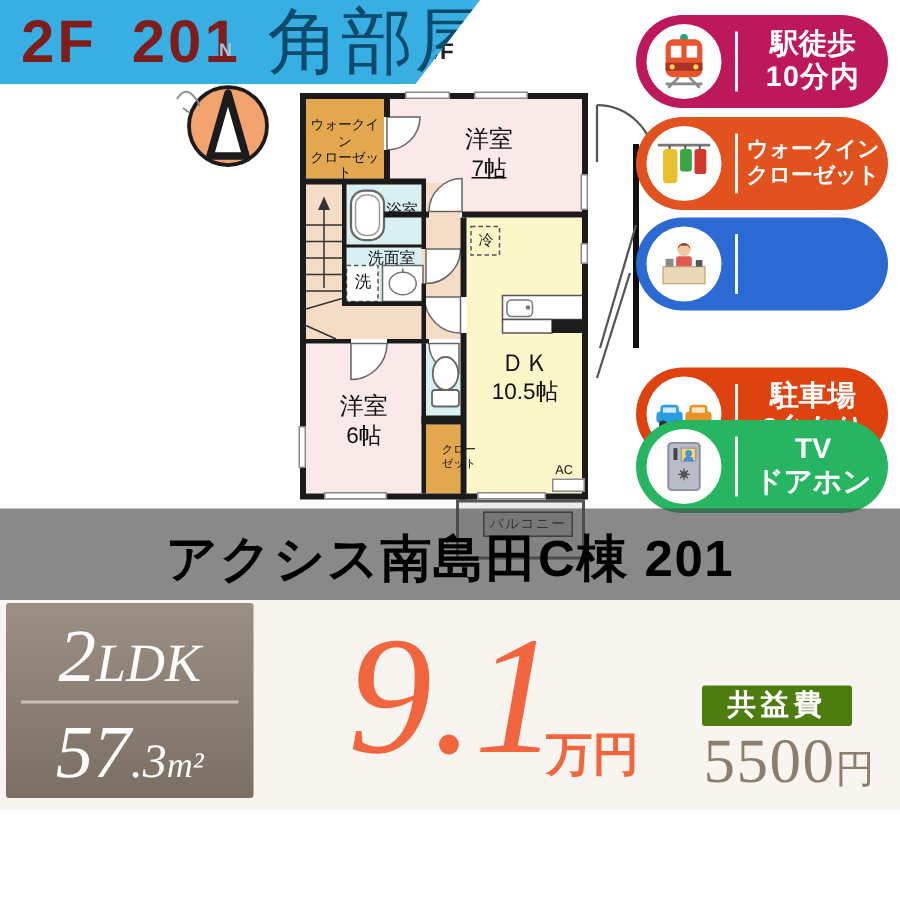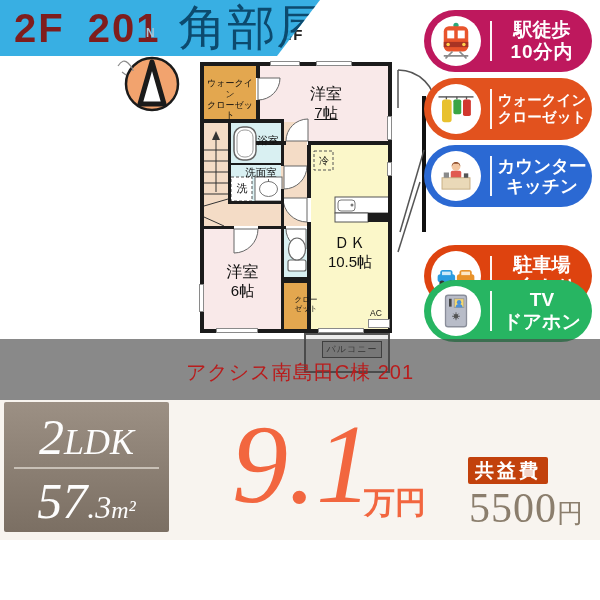--- a/index.html
+++ b/index.html
@@ -37,41 +37,41 @@
   .pill-sep{position:absolute;left:66px;top:11px;width:2px;height:40px;background:rgba(255,255,255,0.95);}
   .pill-text{position:absolute;left:72px;width:92px;text-align:center;color:#ffffff;
     font-weight:bold;line-height:1.15;}
   .pill-text .l{display:block;font-size:19px;}
   #pill-1{top:10px;} #pill-2{top:78px;} #pill-3{top:145px;} #pill-4{top:209px;margin-top:36px;} #pill-5{top:280px;}
   #pill-2 .l{font-size:14.5px;} #pill-3 .l{font-size:17.5px;} #pill-1 .l2{letter-spacing:1px;}
 
   
   #title-bar{left:0;top:339px;width:600px;height:61px;z-index:15;background:rgba(70,70,70,0.64);
     display:flex;align-items:center;justify-content:center;}
-  #title-bar .t{color:#b91c1c;font-size:20px;font-weight:normal;letter-spacing:1px;padding-top:6px;}
+  #title-bar .t{color:#000000;font-size:34px;font-weight:bold;letter-spacing:1px;padding-top:6px;}
 
   
   #info-bg{left:0;top:400px;width:600px;height:140px;background:#f8f4ef;z-index:1;}
   #spec-box{left:4px;top:402px;width:165px;height:130px;z-index:2;
     background:linear-gradient(180deg,#9c9084,#7b6f63);border-radius:2px;}
   #spec-box .row1{position:absolute;left:0;top:6px;width:100%;text-align:center;
     font-family:"Liberation Serif",serif;font-style:italic;color:#fdfdfd;}
   #spec-box .row1 .big{font-size:50px;}
   #spec-box .row1 .small{font-size:36px;}
   #spec-divider{position:absolute;left:10px;top:65px;width:145px;height:2px;background:#c8c0b6;}
   #spec-box .row2{position:absolute;left:0;top:70px;width:100%;text-align:center;
     font-family:"Liberation Serif",serif;font-style:italic;color:#fdfdfd;}
   #spec-box .row2 .big{font-size:50px;}
   #spec-box .row2 .mid{font-size:32px;}
   #spec-box .row2 .unit{font-size:24px;}
 
   #rent{left:232px;top:408px;z-index:2;font-family:"Liberation Serif",serif;font-style:italic;
     color:#f2663f;font-size:112px;line-height:1;}
   #rent-unit{left:364px;top:482px;z-index:2;color:#f2663f;font-size:31px;font-weight:bold;}
-  #fee-badge{left:468px;top:457px;width:80px;height:27px;z-index:2;background:#c2410c;border-radius:2px;
+  #fee-badge{left:468px;top:457px;width:100px;height:27px;z-index:2;background:#4d7c0f;border-radius:2px;
     color:#ffffff;font-size:19px;font-weight:bold;text-align:center;line-height:27px;letter-spacing:3px;}
   #fee-value{left:456px;top:484px;width:140px;z-index:2;text-align:center;color:#8b7e6d;
     font-family:"Liberation Serif",serif;}
   #fee-value .num{font-size:42px;letter-spacing:1px;}
   #fee-value .unit{font-size:26px;}
 
   
   #cta-bar{left:0;top:540px;width:600px;height:60px;z-index:3;background:#f2744c;
     display:flex;align-items:center;justify-content:flex-end;gap:24px;padding-right:26px;box-sizing:border-box;cursor:pointer;}
   #cta-bar .label{color:#ffffff;font-size:38px;font-weight:bold;letter-spacing:2px;}
@@ -262,24 +262,20 @@
       <svg width="42" height="42" viewBox="0 0 48 48">
         <circle cx="24" cy="13" r="5" fill="#f3c6a0"></circle>
         <path d="M19,13 a5,5 0 0 1 10,0 l-2,-3 h-6 z" fill="#8a4b2a"></path>
         <rect x="18" y="18" width="12" height="9" rx="2" fill="#e05a50"></rect>
         <rect x="8" y="26" width="32" height="13" fill="#ead9b8" stroke="#c3a87c" stroke-width="1"></rect>
         <rect x="10" y="20" width="6" height="6" fill="#8a8a8a"></rect>
         <rect x="33" y="21" width="5" height="5" fill="#555555"></rect>
       </svg>
     </div>
     <div class="pill-sep"></div>
-    <div class="pill-text">
-        <span class="l l1">カウンター</span>
-        <span class="l l2">キッチン</span>
-      </div>
   </div>
 
   <div class="feature-pill" id="pill-4" style="background: rgb(222, 67, 15);">
     <div class="pill-circle">
       <svg width="42" height="42" viewBox="0 0 48 48">
         <rect x="6" y="17" width="14" height="8" rx="3" fill="#2a9ce0"></rect>
         <rect x="3" y="22" width="20" height="9" rx="3" fill="#2a9ce0"></rect>
         <rect x="8" y="19" width="10" height="4" fill="#cfeaf8"></rect>
         <circle cx="8" cy="32" r="3" fill="#333"></circle>
           <circle cx="18" cy="32" r="3" fill="#333"></circle>

